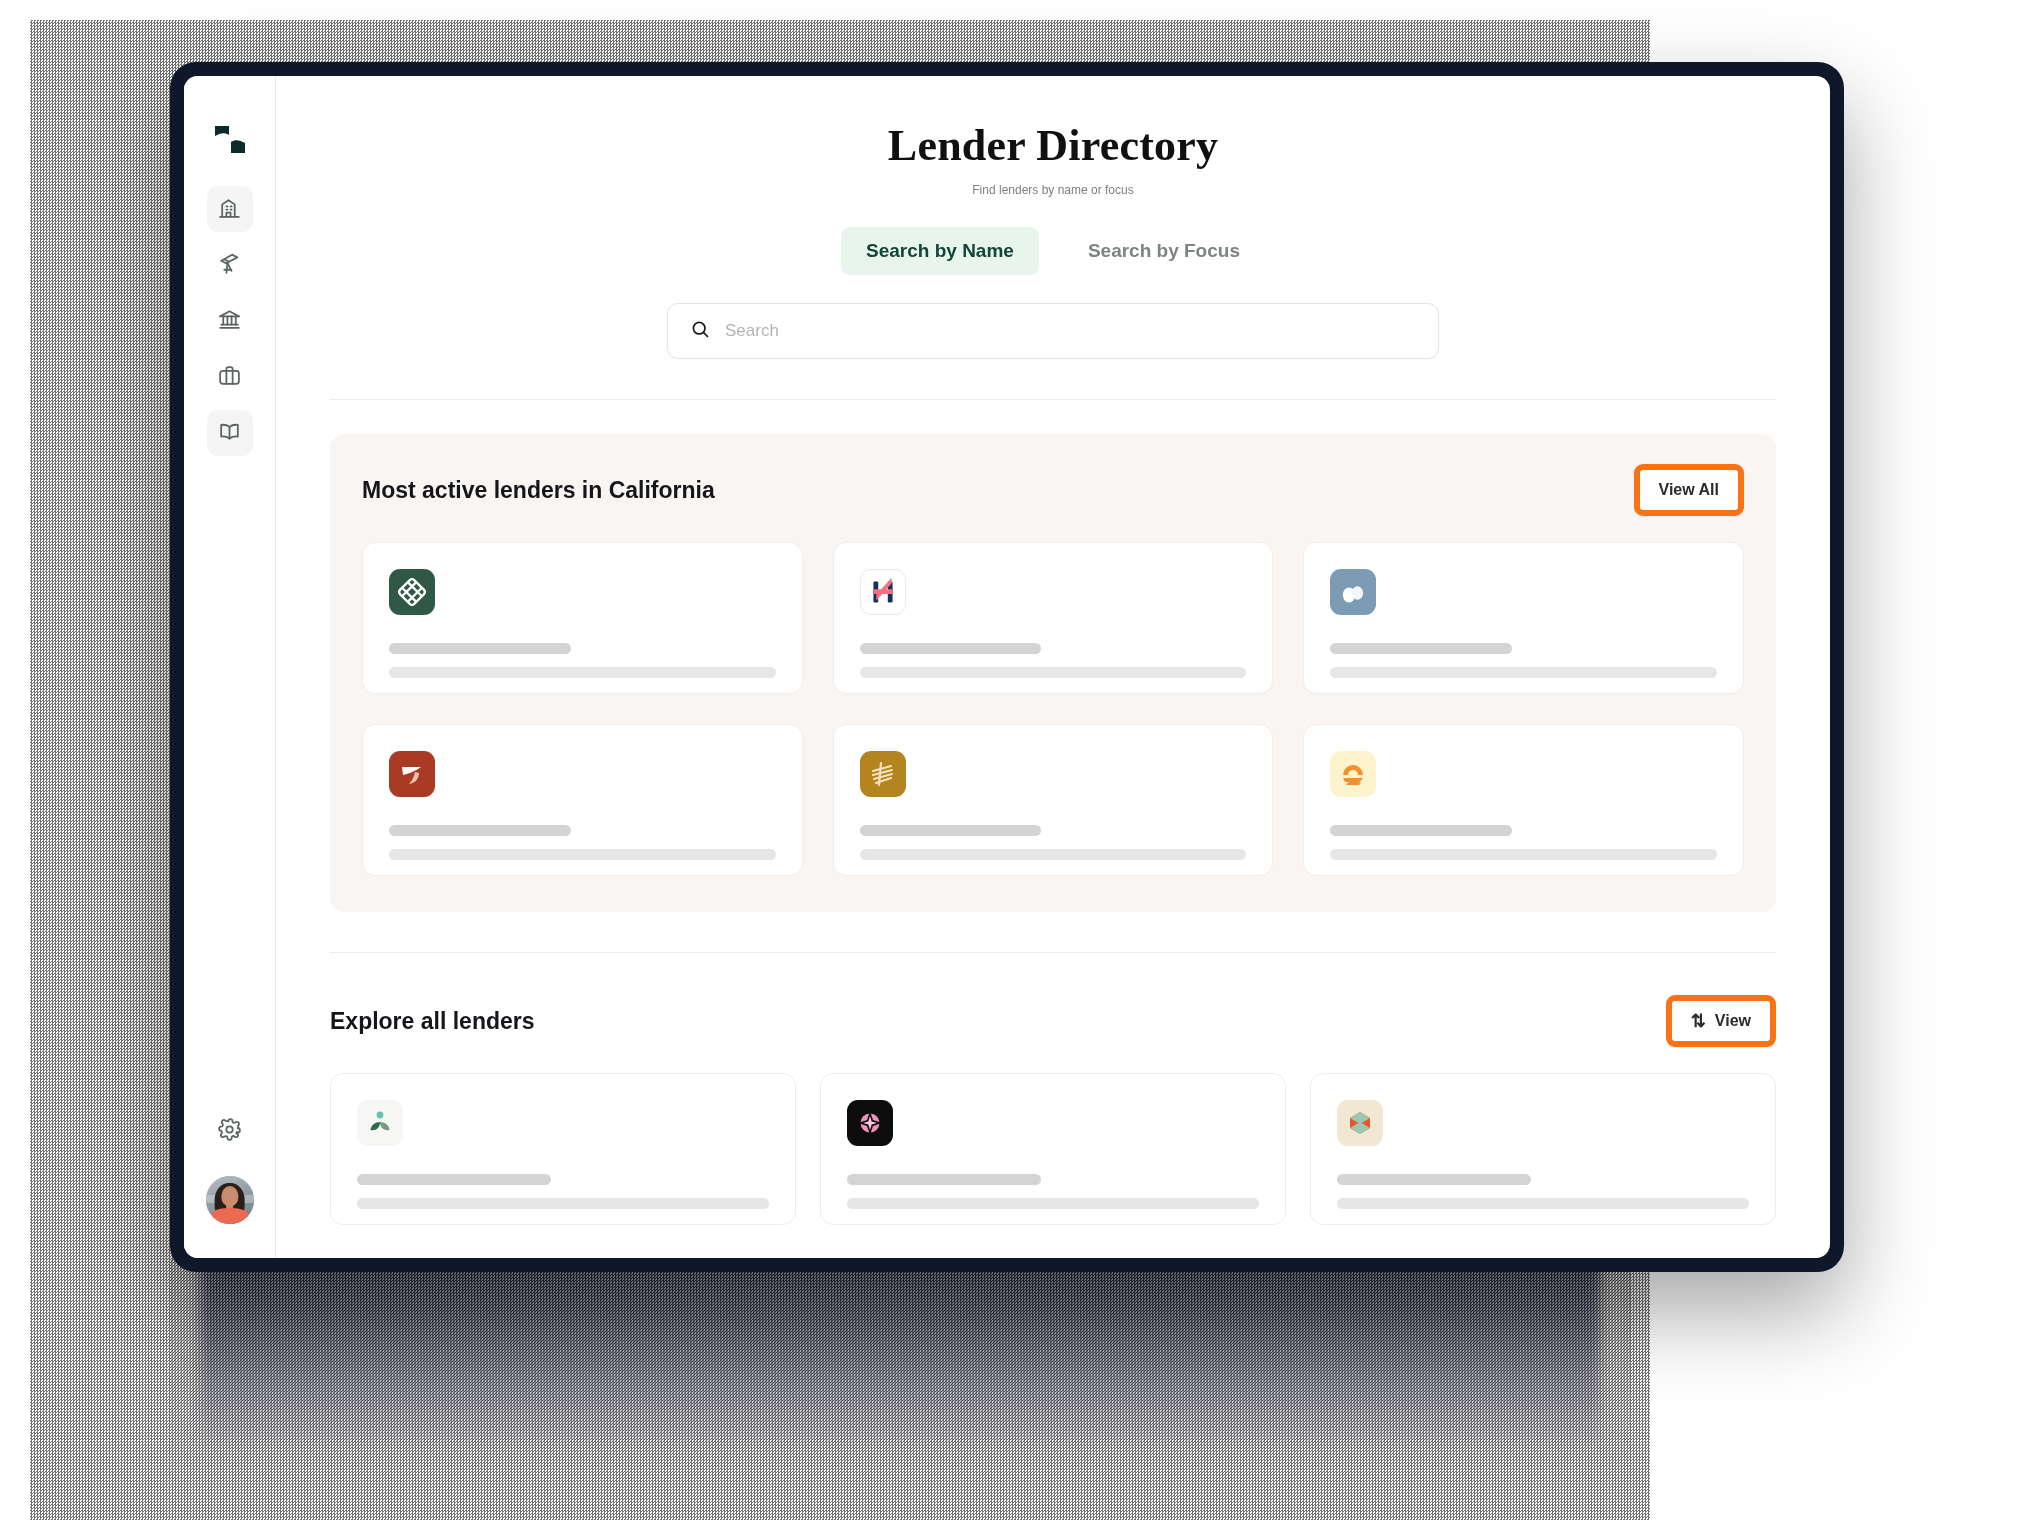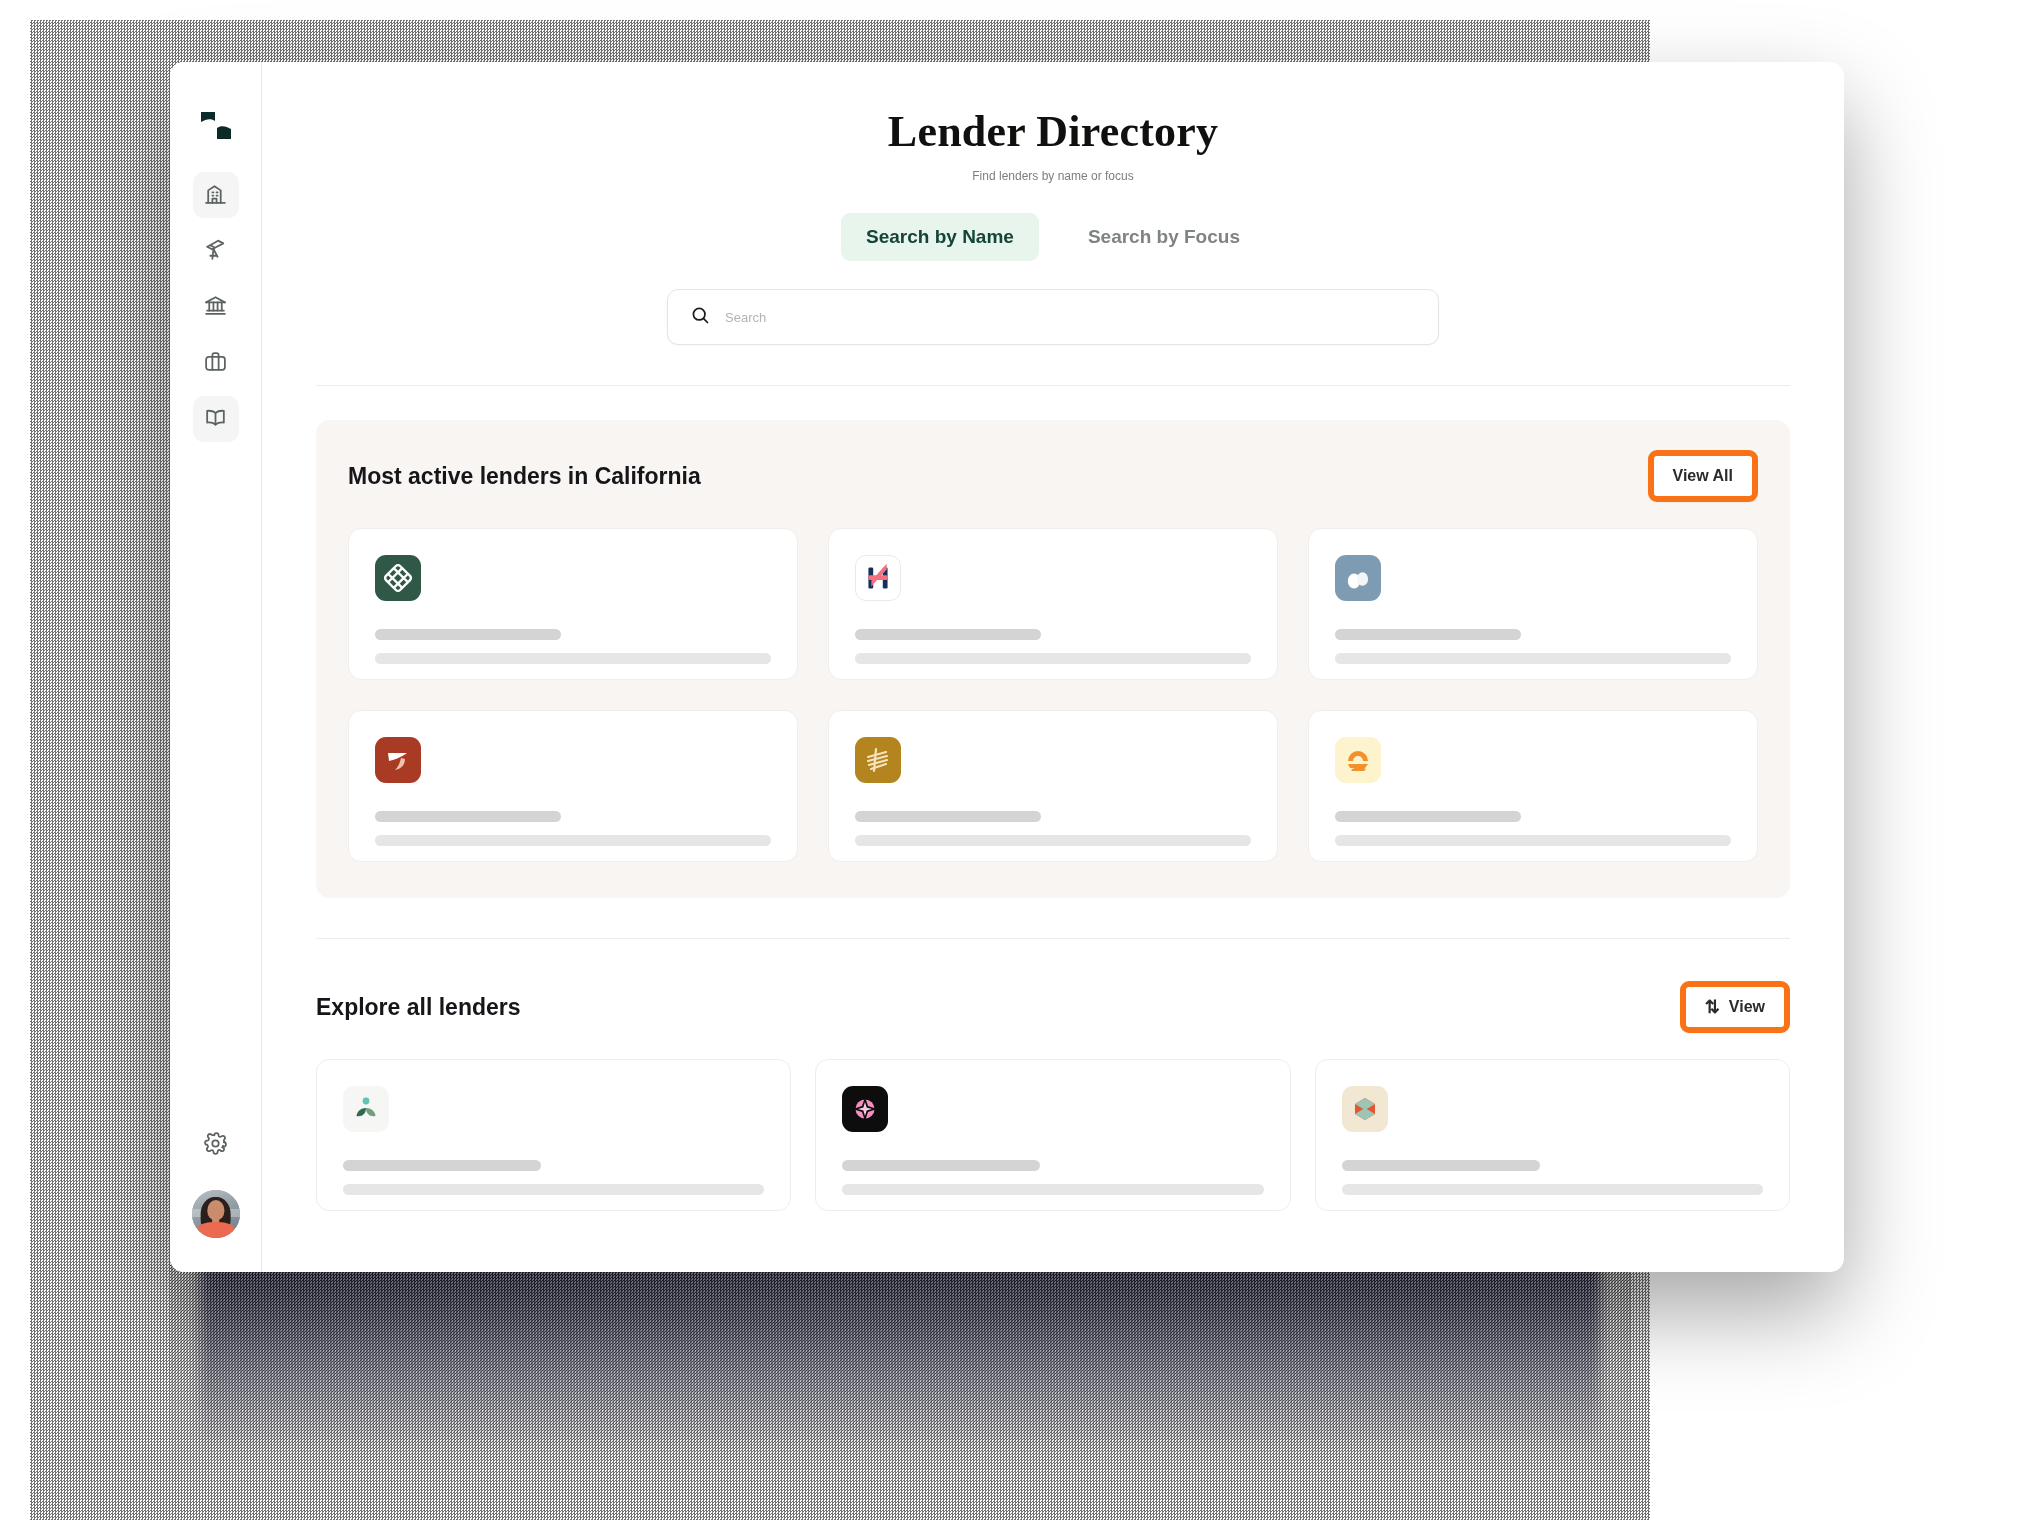--- a/index.html
+++ b/index.html
@@ -69,22 +69,23 @@
     filter: blur(6px);
   }
 
   
   #device-frame {
     position: absolute;
     left: 170px;
     top: 62px;
     width: 1674px;
     height: 1210px;
-    background: #0c4a6e;
+    background: #0f172a;
     border-radius: 26px;
+    padding: 14px;
     box-shadow: 0 40px 90px rgba(0,0,0,.35);
   }
 
   #app-window {
     width: 100%;
     height: 100%;
     background: #ffffff;
     border-radius: 14px;
     overflow: hidden;
     display: flex;
@@ -186,21 +187,21 @@
     display: flex;
     align-items: center;
     gap: 14px;
     padding: 0 22px;
     background: #fff;
     box-shadow: 0 1px 2px rgba(0,0,0,.03);
   }
   #search-box svg { width: 21px; height: 21px; stroke: #1c1c1c; fill: none; stroke-width: 2; }
   #search-input {
     border: none; outline: none;
-    font-size: 13px;
+    font-size: 17px;
     font-family: "Liberation Sans", sans-serif;
     color: #1c1c1c;
     width: 100%;
     background: transparent;
   }
   #search-input::placeholder { color: #b0b4b2; }
 
   .divider { height: 1px; background: #ececea; margin-top: 40px; }
 
   

